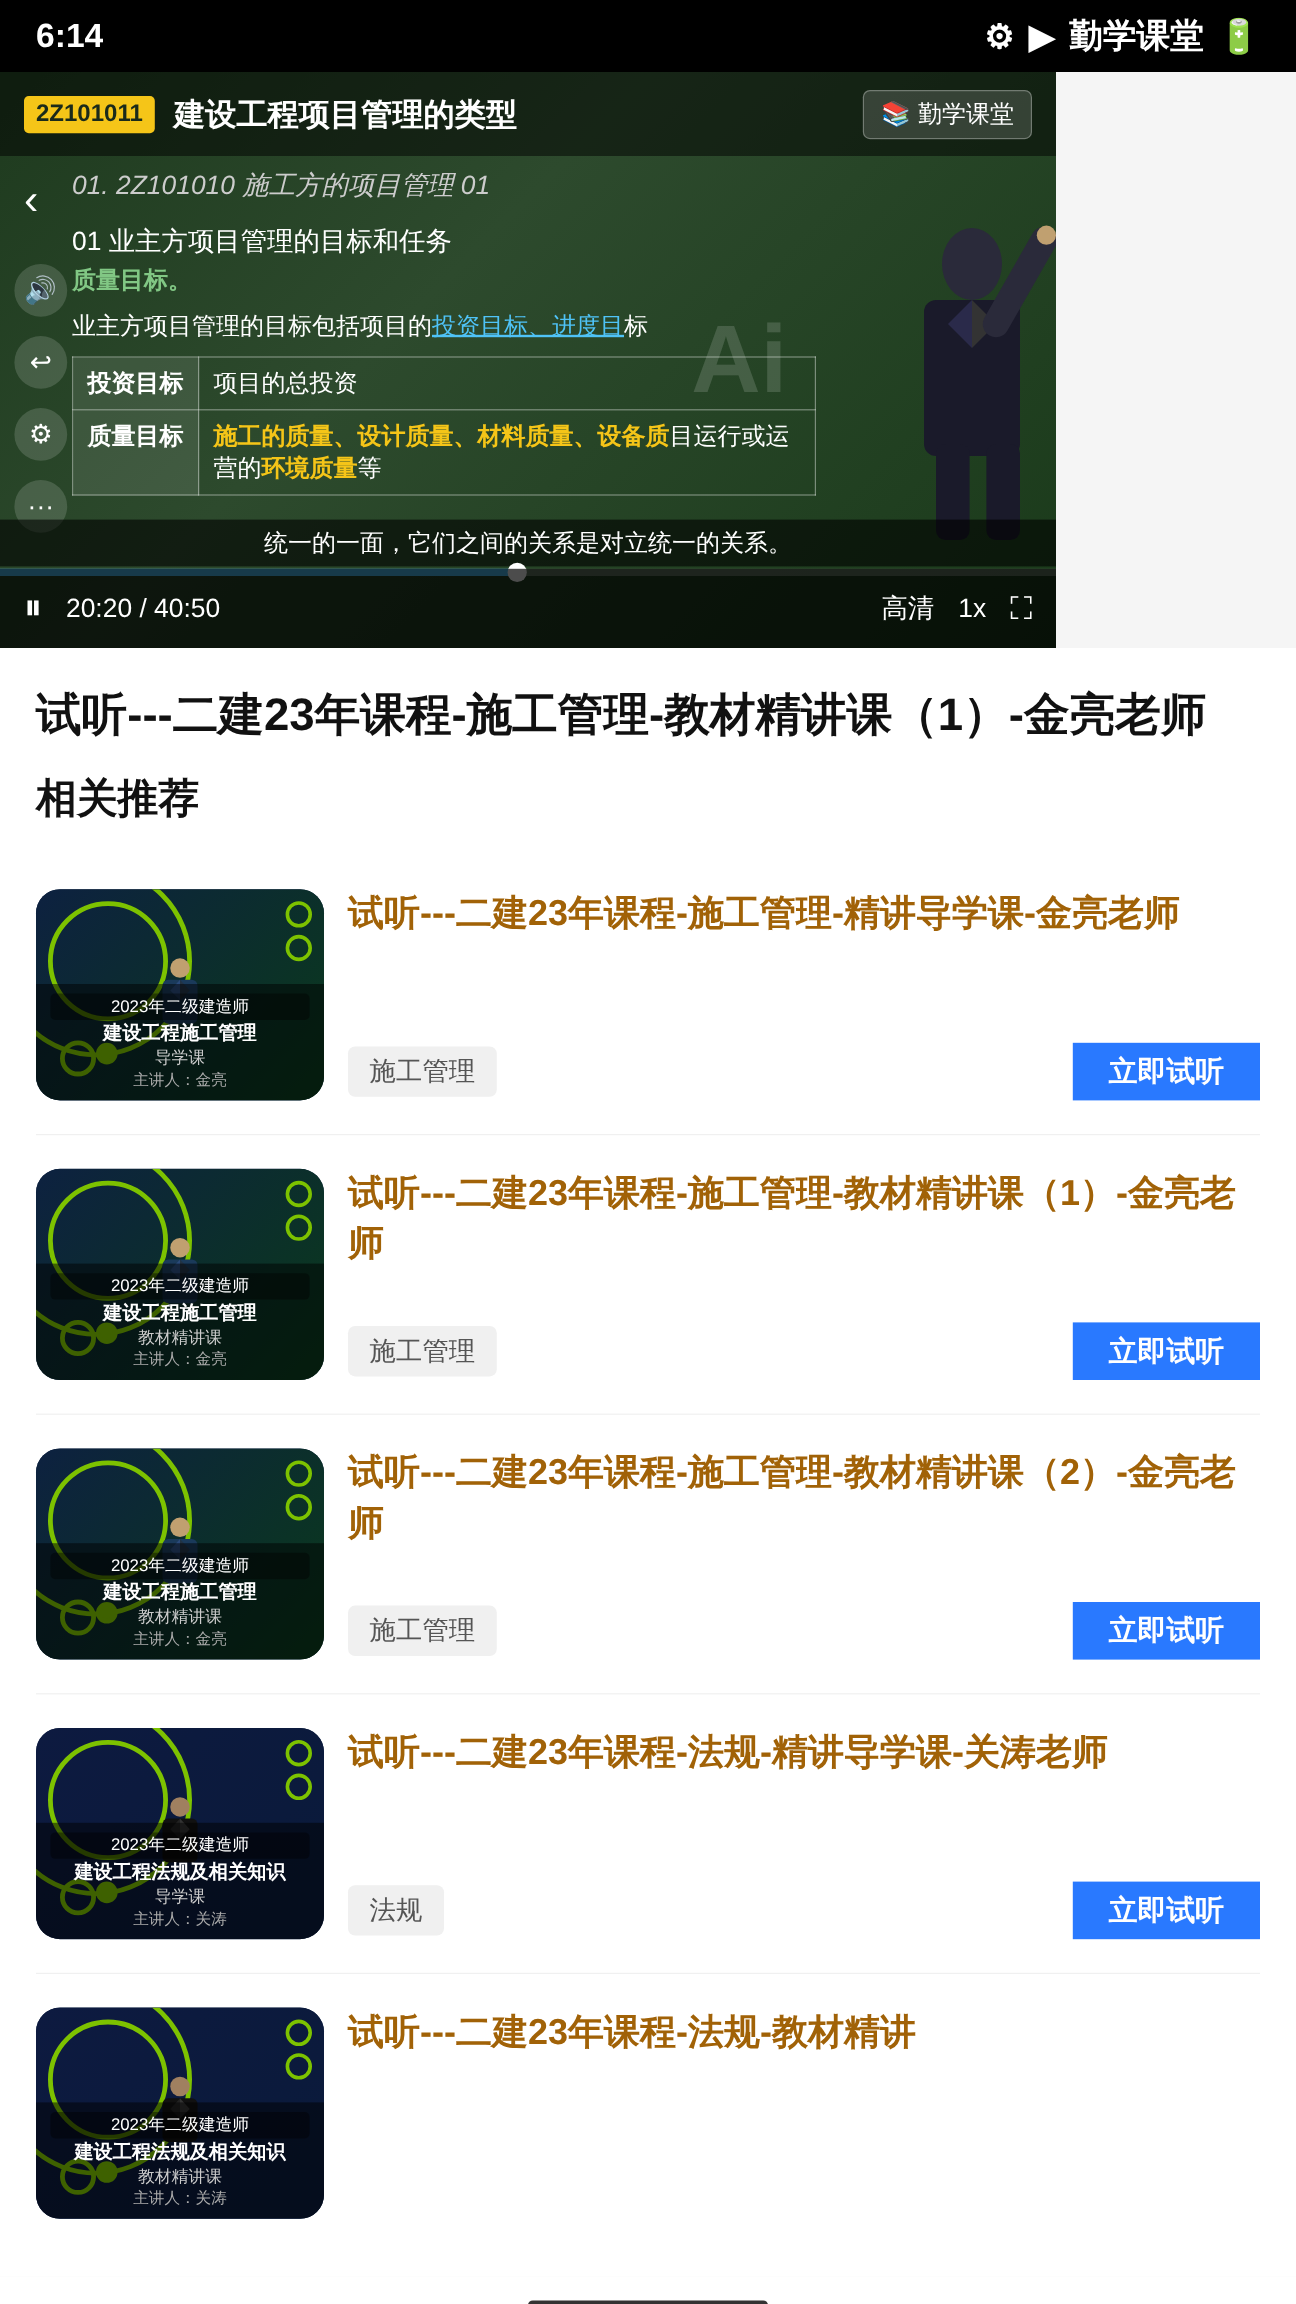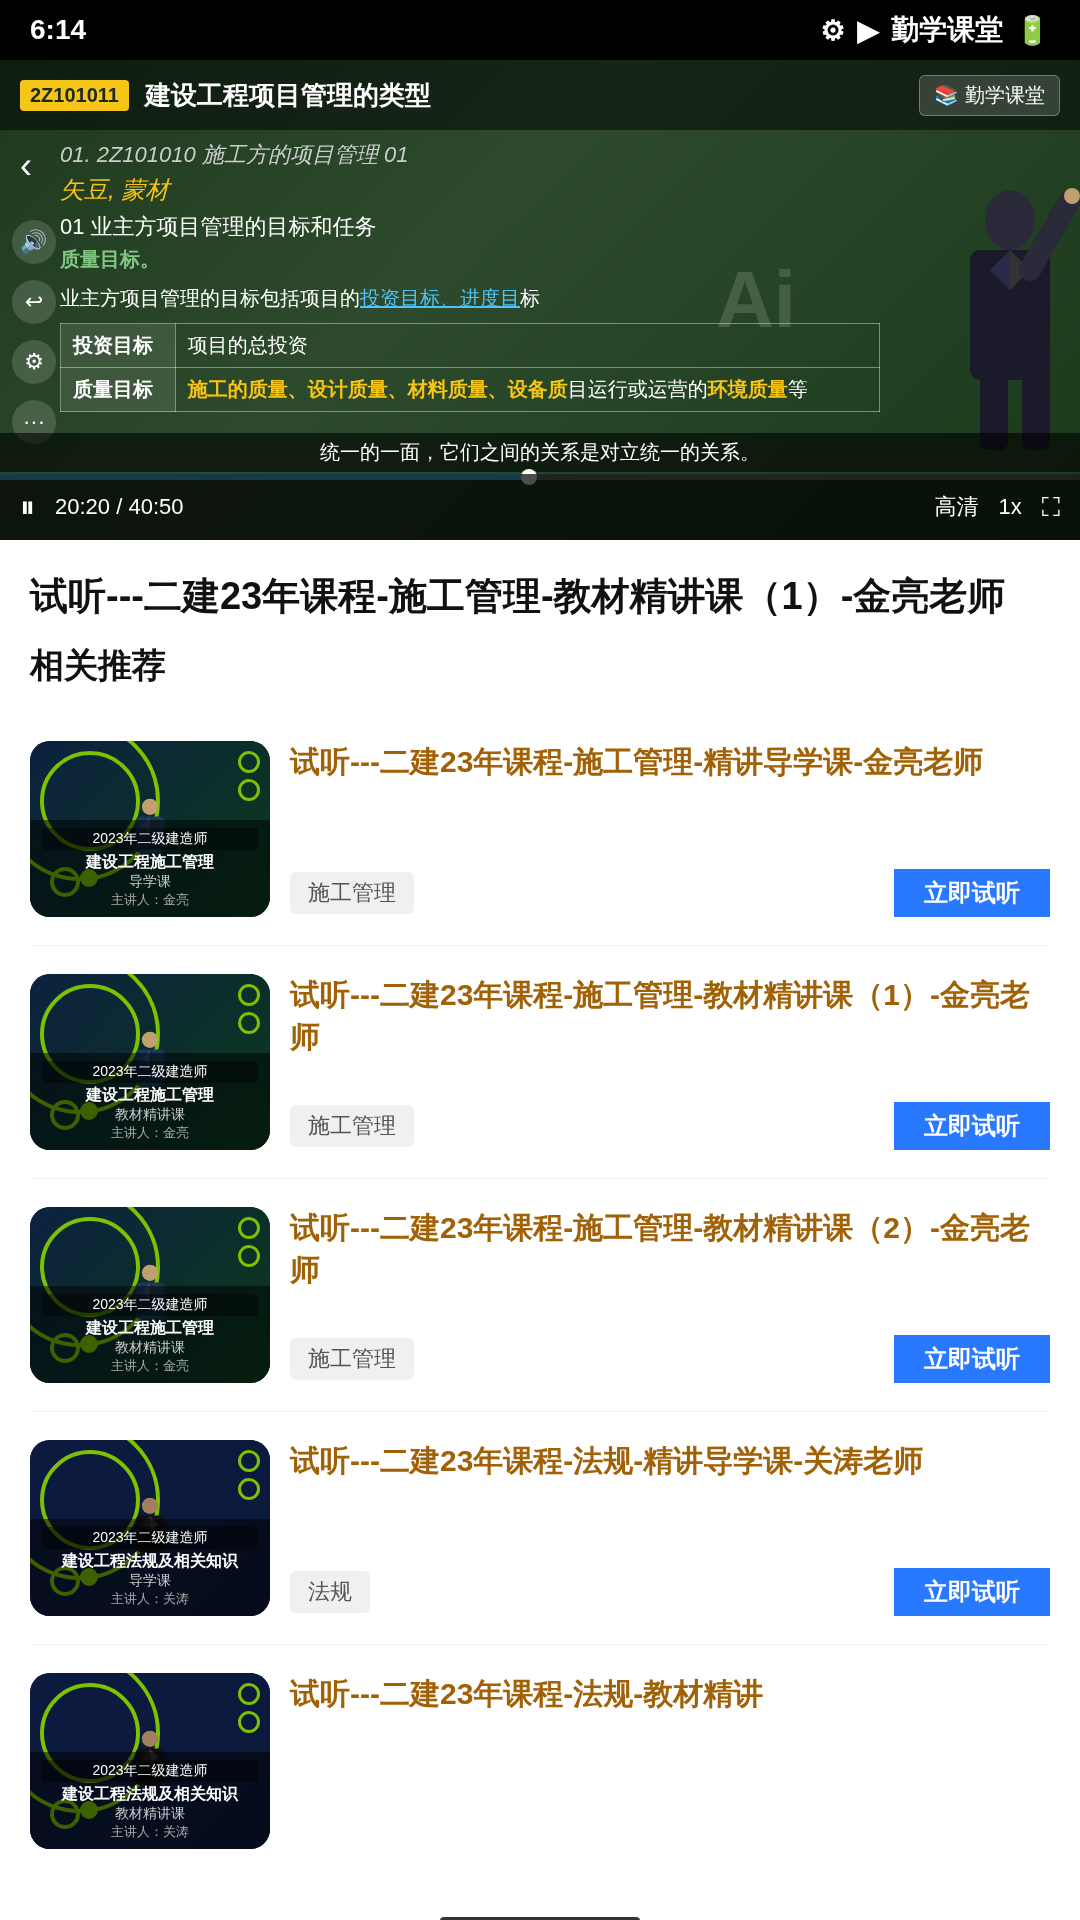--- a/index.html
+++ b/index.html
@@ -26,21 +26,21 @@
     }
     .status-bar-right {
       display: flex;
       align-items: center;
       gap: 12px;
     }
 
     
     .video-container {
       position: relative;
-      width: 1080px;
+      width: 880px;
       height: 480px;
       background: #1a2a1a;
       overflow: hidden;
     }
 
     
     .chalkboard {
       position: absolute;
       top: 0; left: 0; right: 0; bottom: 0;
       background: linear-gradient(135deg, #1e3a1e 0%, #2d4a2d 40%, #1a3a1a 100%);
@@ -87,21 +87,21 @@
     .chalk-content {
       position: absolute;
       top: 80px;
       left: 60px;
       right: 200px;
       color: #fff;
     }
     .chalk-subtitle {
       font-size: 22px;
       color: #ccc;
-      margin-bottom: 4px;
+      margin-bottom: 16px;
       font-style: italic;
     }
     .chalk-table {
       border-collapse: collapse;
       font-size: 20px;
       color: #fff;
       width: 100%;
       margin-top: 8px;
     }
     .chalk-table td {
@@ -470,23 +470,20 @@
   <div class="side-controls">
     <div class="side-ctrl-item">🔊</div>
     <div class="side-ctrl-item">↩</div>
     <div class="side-ctrl-item">⚙</div>
     <div class="side-ctrl-item">···</div>
   </div>
 
   <div class="chalk-content">
     <div class="chalk-subtitle">
       01. 2Z101010 施工方的项目管理 01
-    </div>
-    <div style="color:#f5c518; font-size:24px; font-style:italic; margin-bottom:6px;">
-      矢豆, 蒙材
     </div>
     <div style="font-size:22px; color:#fff; margin-bottom:4px;">
       01 业主方项目管理的目标和任务
     </div>
     <div style="font-size:20px; color:#81c784; font-weight:700; margin-bottom:10px;">质量目标。</div>
     <div style="font-size:20px; color:#fff; line-height:1.5; margin-bottom:10px;">
       业主方项目管理的目标包括项目的<span style="color:#4fc3f7; text-decoration:underline;">投资目标、进度目</span>标
     </div>
 
     <table class="chalk-table">

